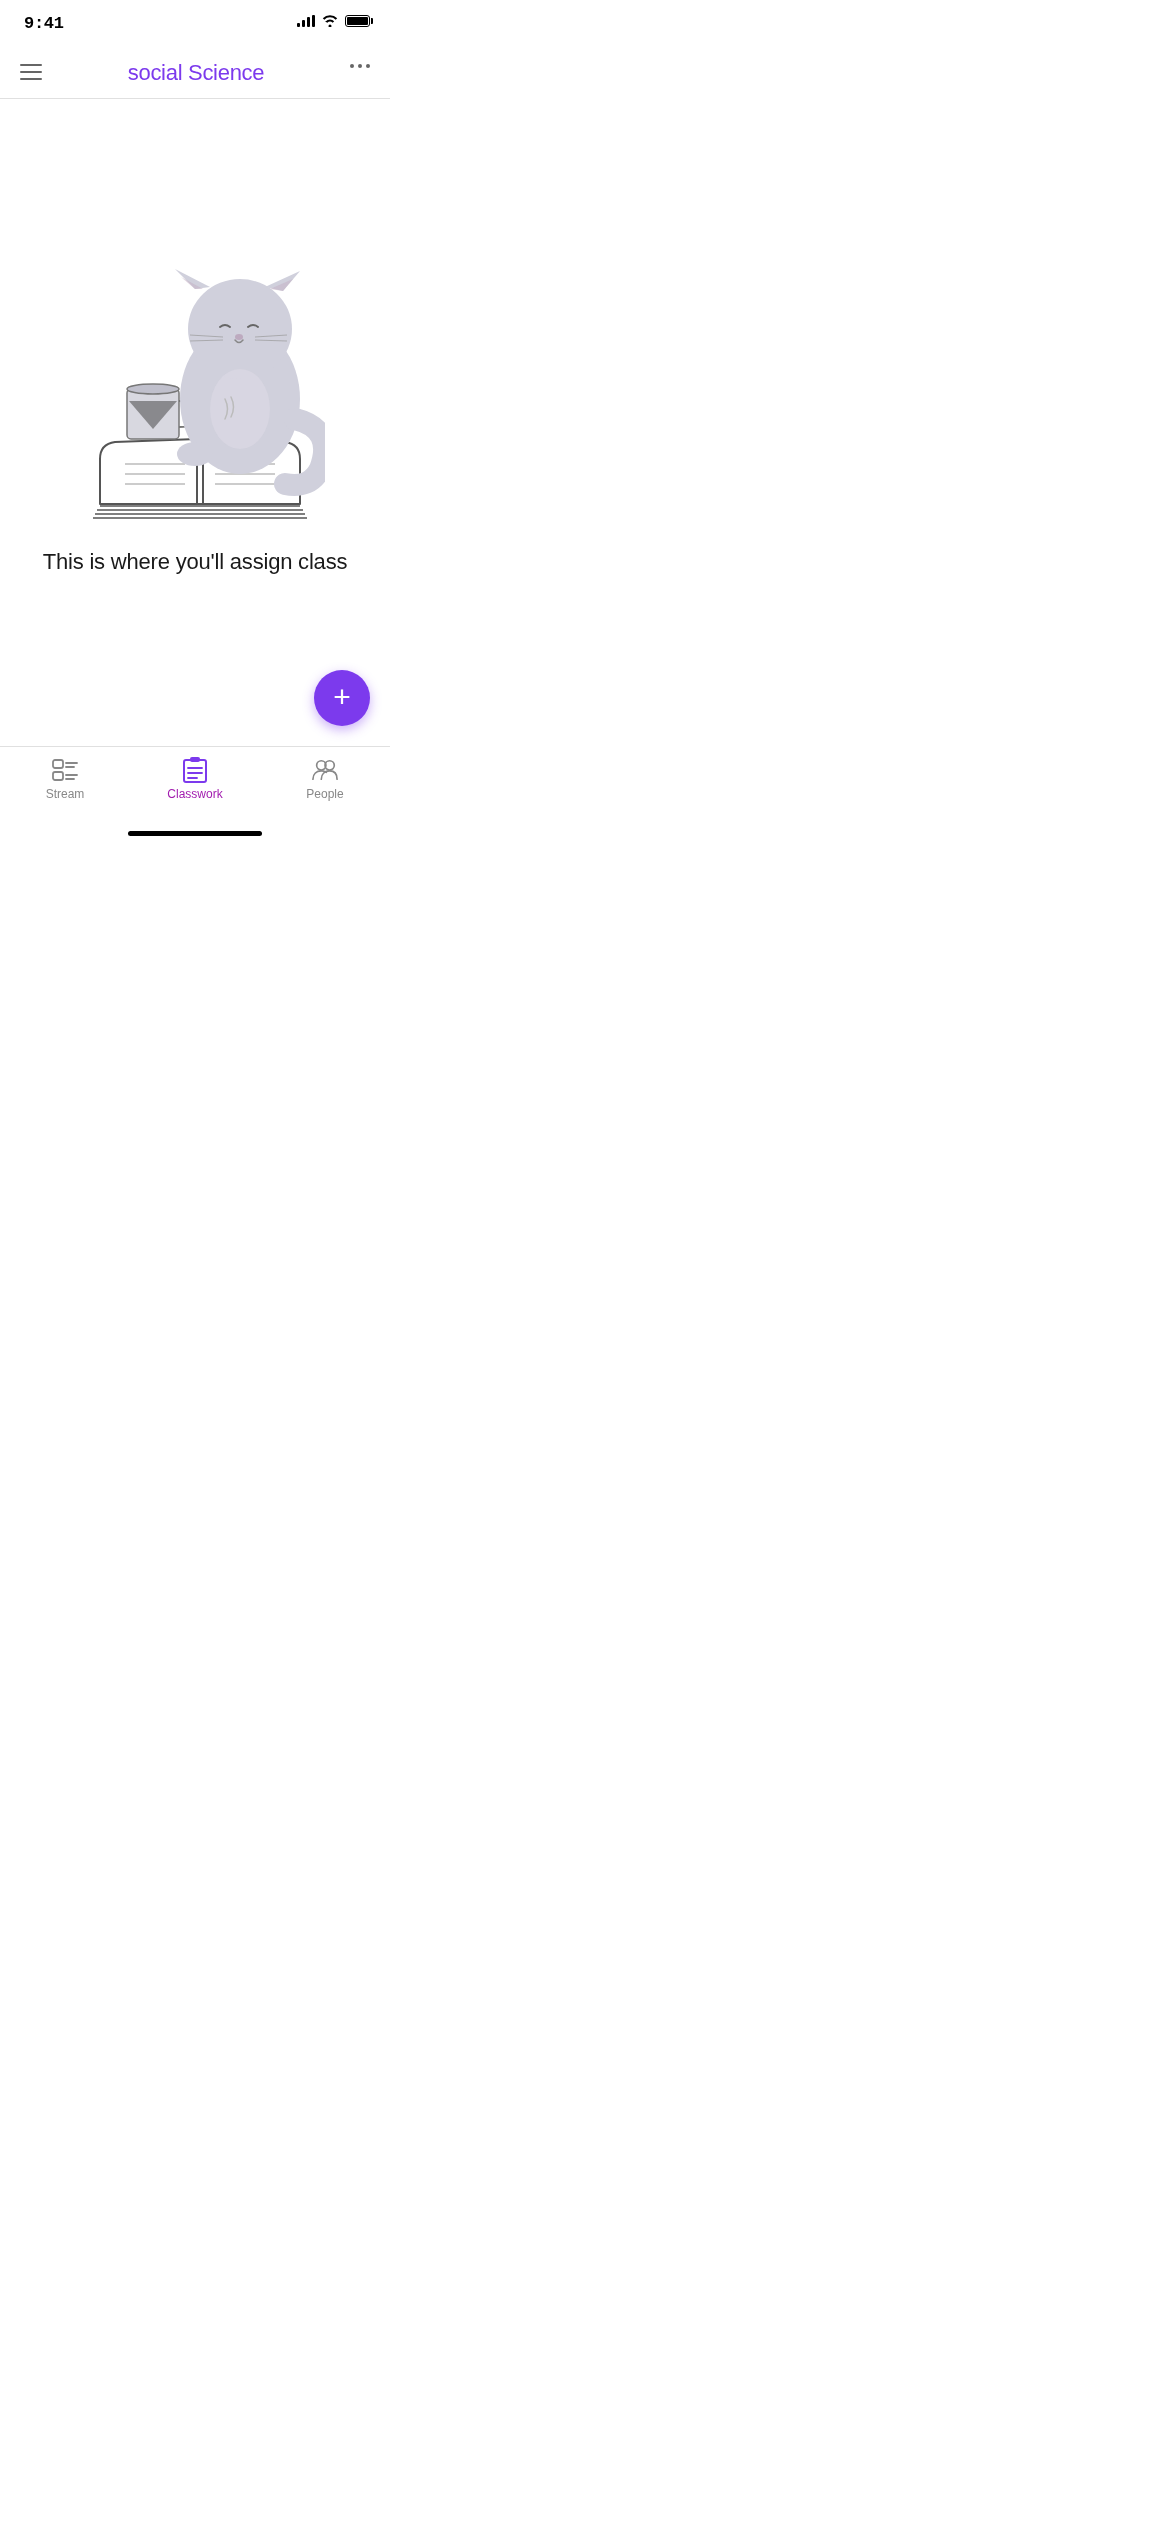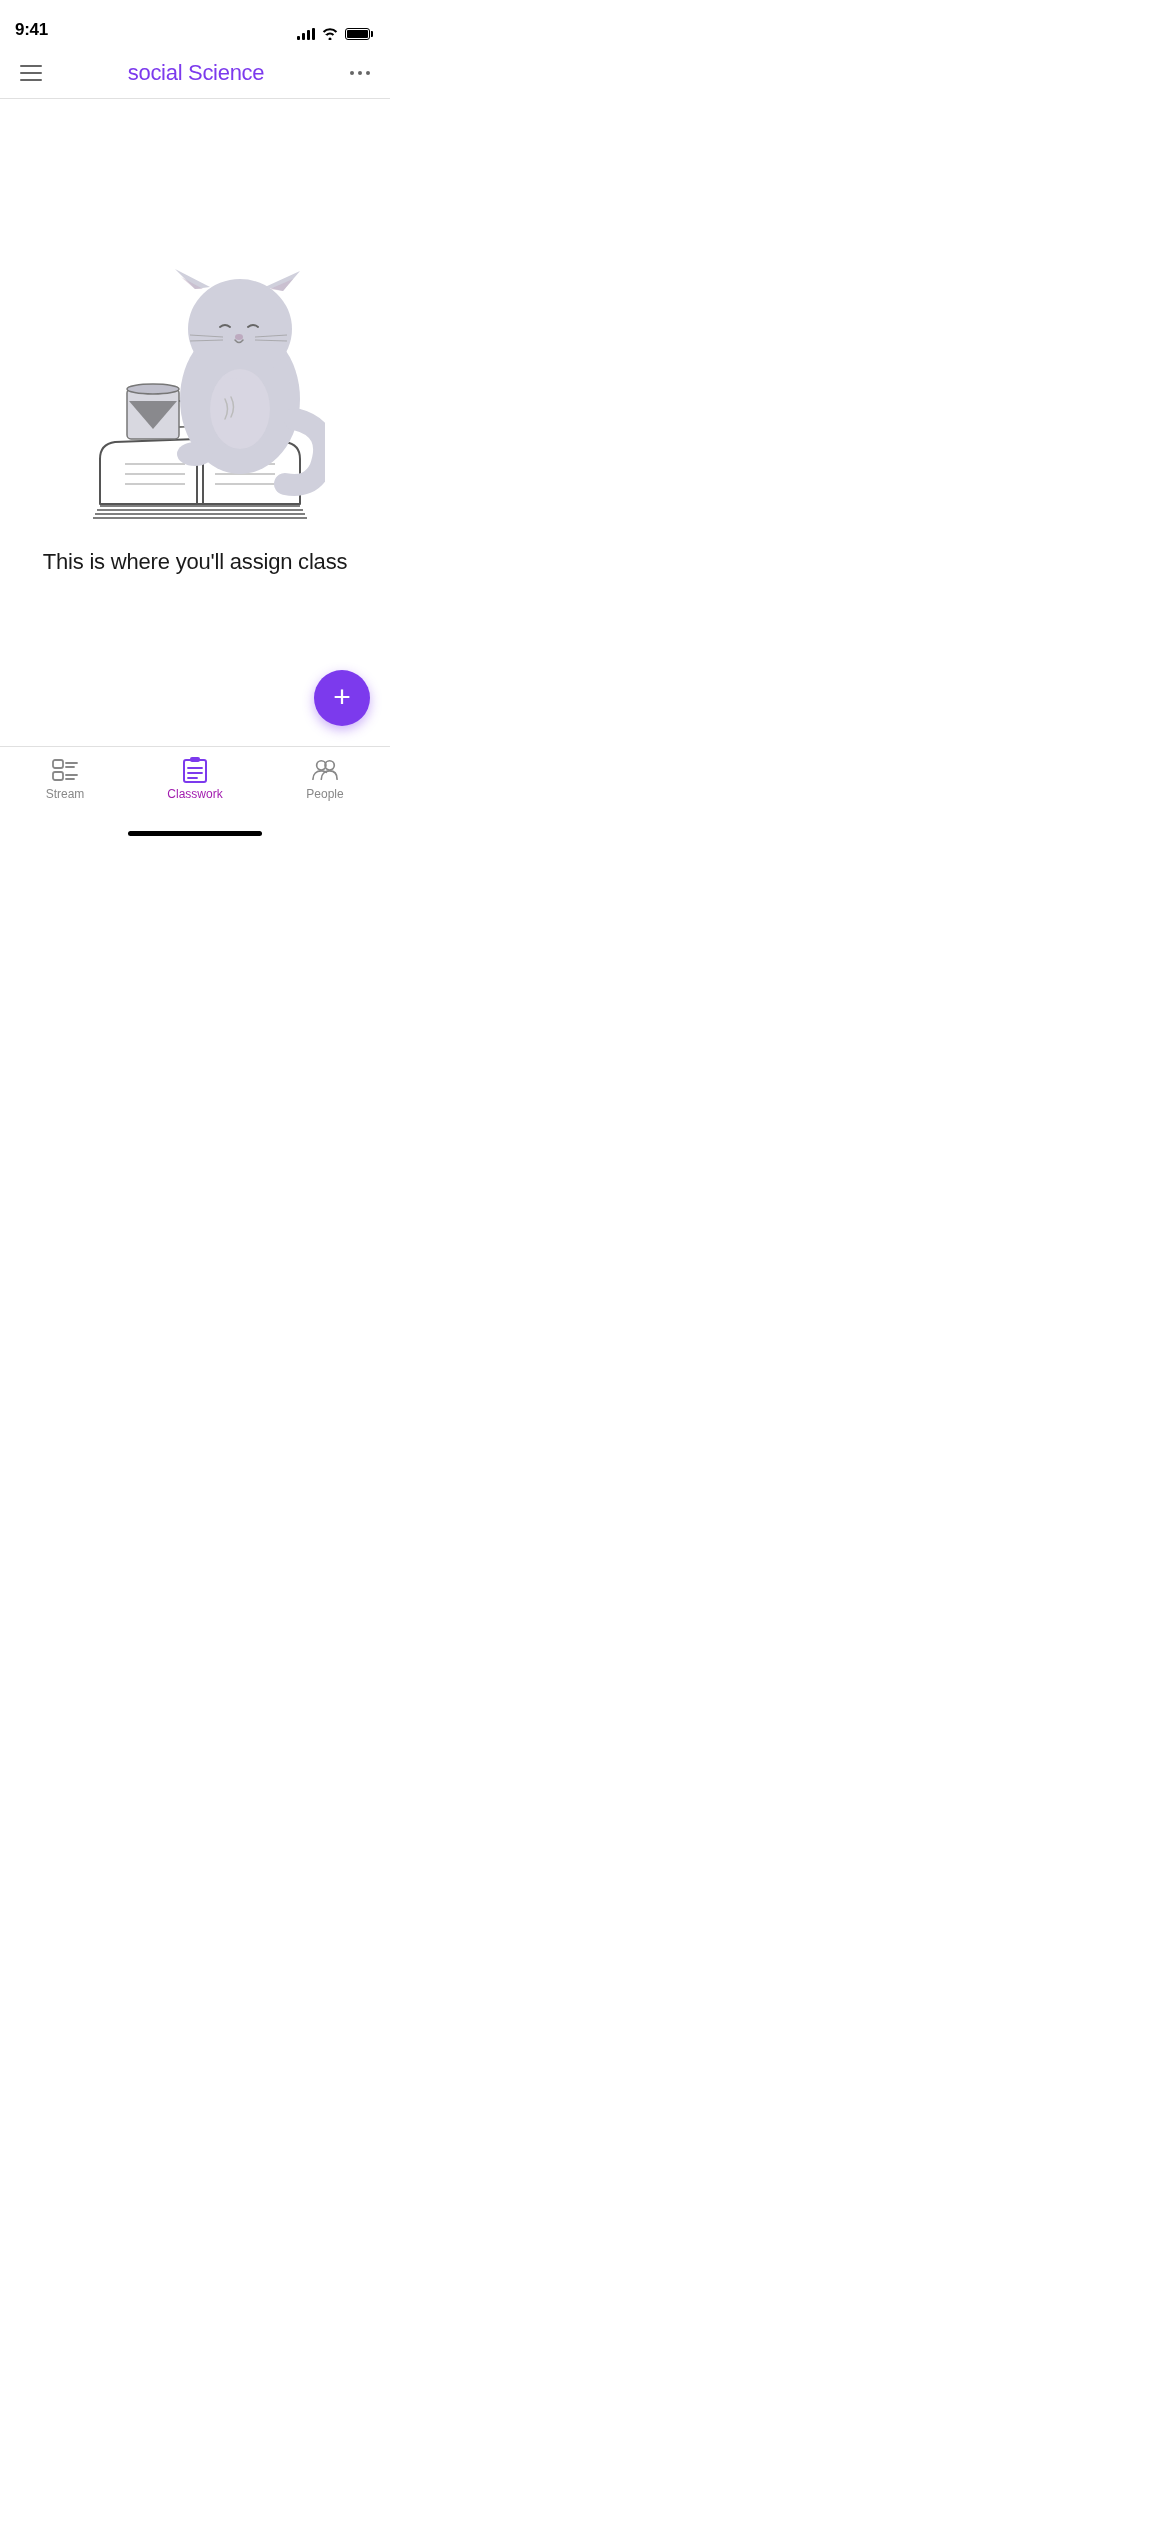--- a/index.html
+++ b/index.html
@@ -13,24 +13,25 @@
       display: flex;
       flex-direction: column;
       overflow: hidden;
       position: relative;
     }
 
     
     .status-bar {
       display: flex;
       justify-content: space-between;
-      align-items: flex-end;
-      padding: 14px 20px 8px 15px;
+      align-items: flex-start;
+      padding: 14px 20px 8px 24px;
       height: 48px;
       flex-shrink: 0;
+      font-family: Liberation Mono, monospace;
     }
 
     .status-time {
       font-size: 17px;
       font-weight: 600;
       color: #000;
       letter-spacing: -0.3px;
     }
 
     .status-icons {
@@ -78,21 +79,21 @@
       background: #000;
       height: 8px;
       width: 100%;
       border-radius: 1px;
       margin: 0 1px;
     }
 
     
     .header {
       display: flex;
-      align-items: center;
+      align-items: flex-start;
       justify-content: space-between;
       padding: 12px 16px 12px 16px;
       border-bottom: 1px solid #e0e0e0;
       flex-shrink: 0;
       gap: 15px;
     }
 
     .menu-icon {
       display: flex;
       flex-direction: column;

